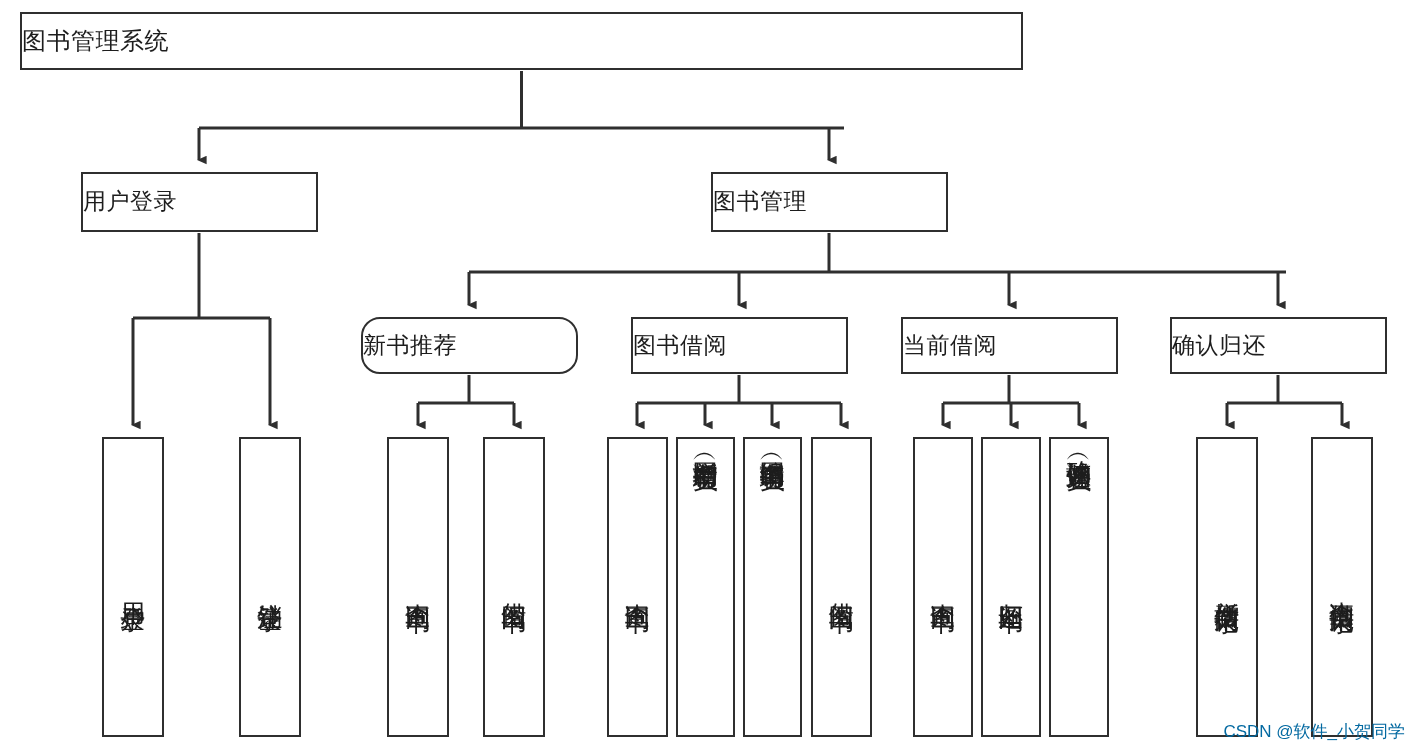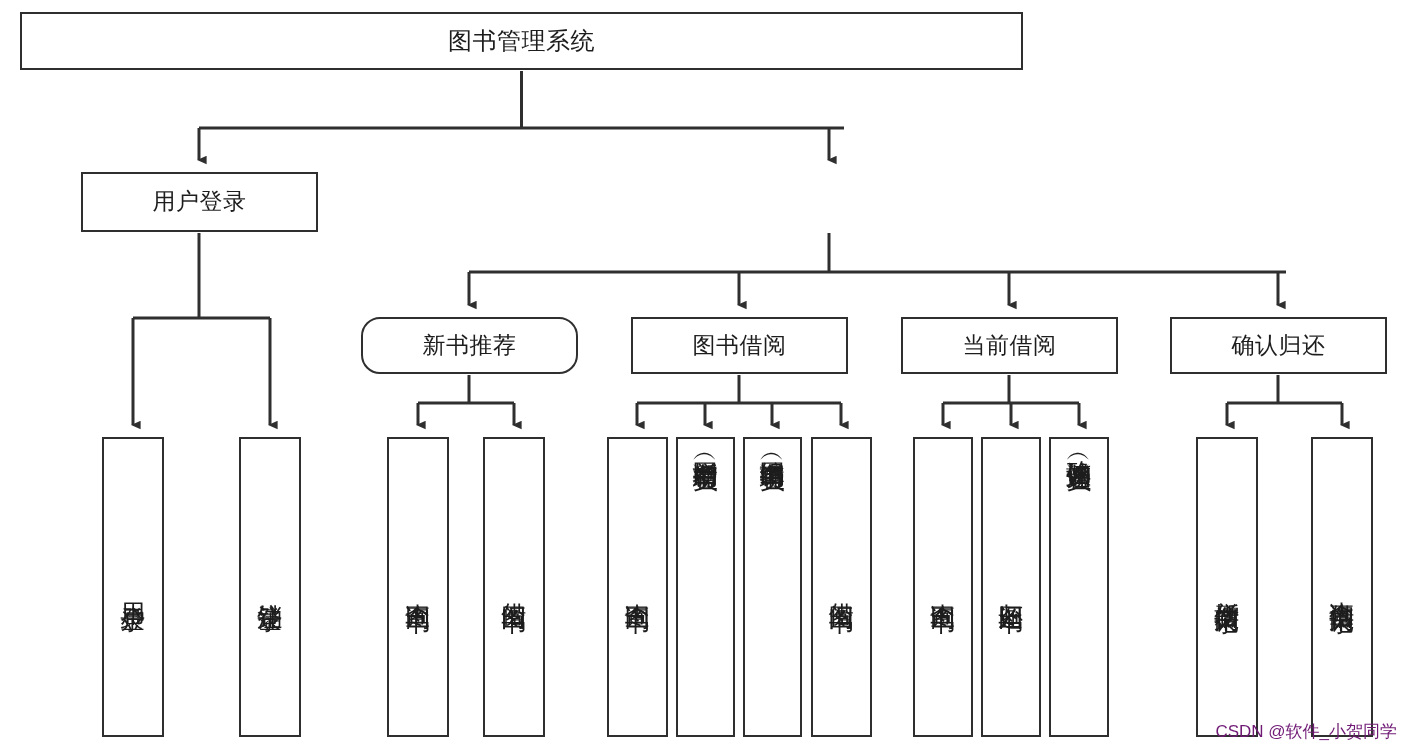--- a/index.html
+++ b/index.html
@@ -26,21 +26,21 @@
     height: 747px;
     pointer-events: none;
   }
   .node {
     position: absolute;
     box-sizing: border-box;
     border: 2px solid #2f2f2f;
     background: #ffffff;
     display: flex;
     align-items: center;
-    justify-content: center;
+    justify-content: flex-start;
     color: #1d1d1d;
   }
   .node-label {
     display: block;
     white-space: nowrap;
     letter-spacing: 0.5px;
   }
   .node.horizontal .node-label {
     font-size: 23px;
     line-height: 1.1;
@@ -63,24 +63,24 @@
     white-space: nowrap;
   }
   .node.leaf.tall-text {
     align-items: flex-start;
   }
   .node.leaf.tall-text .node-label {
     letter-spacing: 1px;
   }
   #watermark {
     position: absolute;
-    right: 8px;
+    right: 0;
     bottom: 4px;
     font-size: 17px;
-    color: #701a75;
+    color: #0369a1;
     font-family: "Liberation Sans", "DejaVu Sans", sans-serif;
     white-space: nowrap;
     user-select: none;
   }
 </style>
 </head>
 <body>
 
 <div id="diagram-root">
 
@@ -136,20 +136,23 @@
   </svg>
 
   <div class="node root horizontal" style="left:20px; top:12px; width:1003px; height:58px;">
     <span class="node-label">图书管理系统</span>
   </div>
 
   <div class="node horizontal" style="left:81px; top:172px; width:237px; height:60px;">
     <span class="node-label">用户登录</span>
   </div>
 
+  <div class="node horizontal" style="left:711px; top:172px; width:237px; height:60px;">
+    <span class="node-label">图书管理</span>
+  </div>
 
   <div class="node horizontal" style="left:361px; top:317px; width:217px; height:57px;border-radius:19px;">
     <span class="node-label">新书推荐</span>
   </div>
 
   <div class="node horizontal" style="left:901px; top:317px; width:217px; height:57px;">
     <span class="node-label">当前借阅</span>
   </div>
 
   <div class="node horizontal" style="left:631px; top:317px; width:217px; height:57px;">

